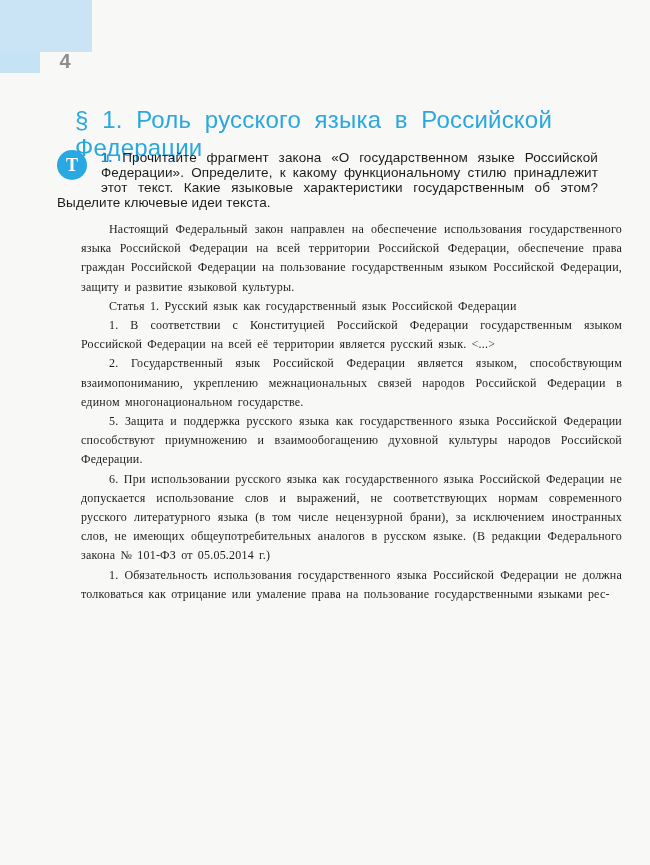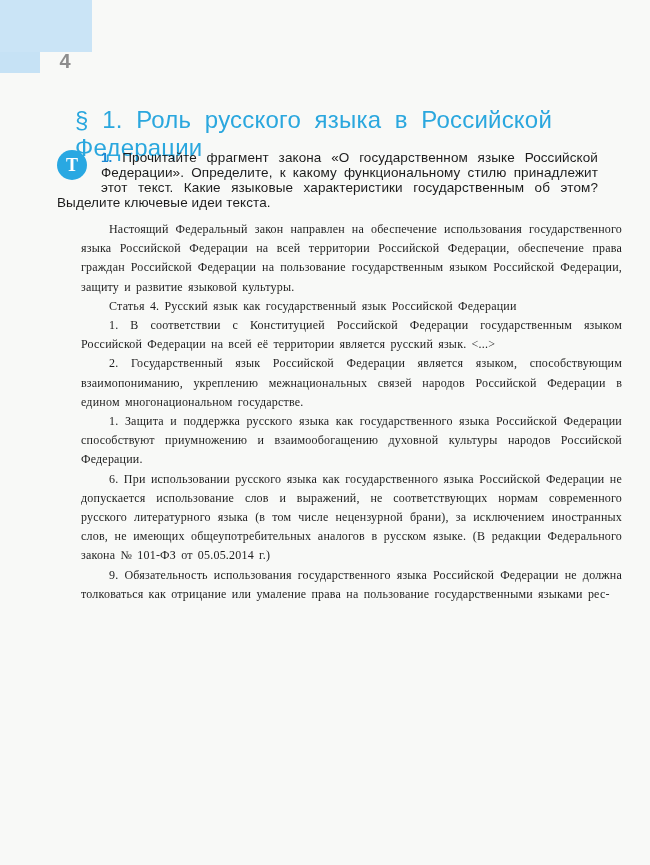--- a/index.html
+++ b/index.html
@@ -121,21 +121,21 @@
   <div class="exercise">
     <span class="task-icon-float">
       <span class="task-icon">Т</span>
     </span>
     <span class="exercise-number">1.</span>
     <span>Прочитайте фрагмент закона «О государственном языке Российской Федерации». Определите, к какому функциональному стилю принадлежит этот текст. Какие языковые характеристики государственным об этом? Выделите ключевые идеи текста.</span>
   </div>
 
   <div class="body-text">
     <p>Настоящий Федеральный закон направлен на обеспечение использования государственного языка Российской Федерации на всей территории Российской Федерации, обеспечение права граждан Российской Федерации на пользование государственным языком Российской Федерации, защиту и развитие языковой культуры.</p>
-    <p>Статья 4. Русский язык как государственный язык Российской Федерации</p>
+    <p>Статья 1. Русский язык как государственный язык Российской Федерации</p>
     <p>1. В соответствии с Конституцией Российской Федерации государственным языком Российской Федерации на всей её территории является русский язык. &lt;...&gt;</p>
     <p>2. Государственный язык Российской Федерации является языком, способствующим взаимопониманию, укреплению межнациональных связей народов Российской Федерации в едином многонациональном государстве.</p>
-    <p>1. Защита и поддержка русского языка как государственного языка Российской Федерации способствуют приумножению и взаимообогащению духовной культуры народов Российской Федерации.</p>
+    <p>5. Защита и поддержка русского языка как государственного языка Российской Федерации способствуют приумножению и взаимообогащению духовной культуры народов Российской Федерации.</p>
     <p><span>6. При использовании русского языка как государственного языка Российской Федерации не допускается использование слов и выражений, не соответствующих нормам современного русского литературного языка (в том числе нецензурной брани), за исключением иностранных слов, не имеющих общеупотребительных аналогов в русском языке. </span><span class="edition-note">(В редакции Федерального закона № 101-ФЗ от 05.05.2014 г.)</span></p>
-    <p>9. Обязательность использования государственного языка Российской Федерации не должна толковаться как отрицание или умаление права на пользование государственными языками рес-</p>
+    <p>1. Обязательность использования государственного языка Российской Федерации не должна толковаться как отрицание или умаление права на пользование государственными языками рес-</p>
   </div>
 
 </div>
 
 </body></html>

